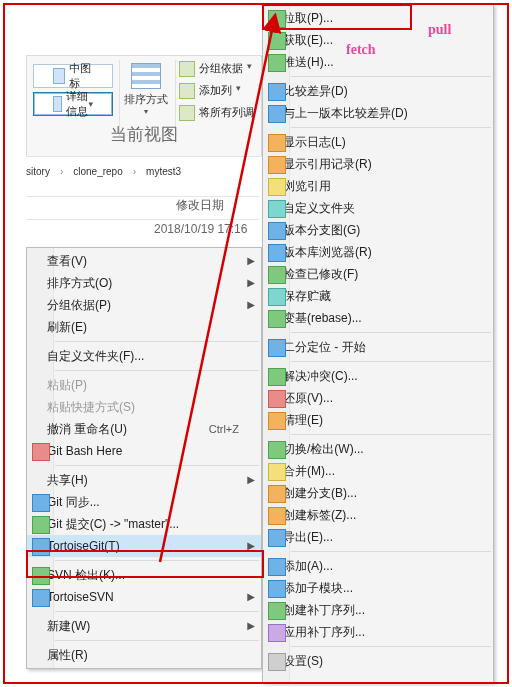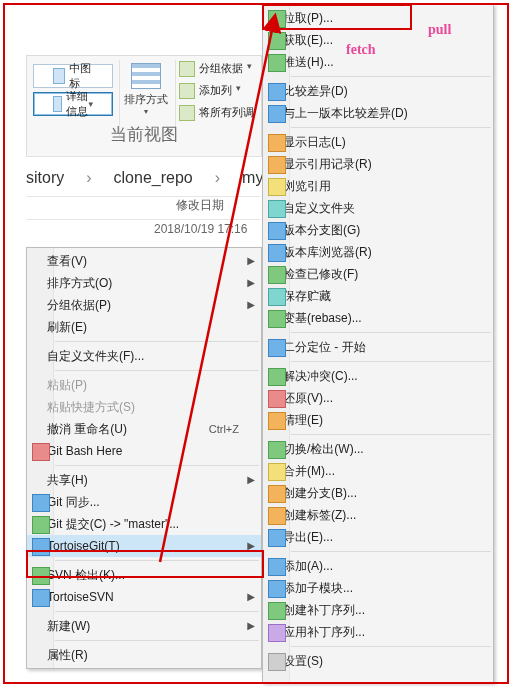--- a/index.html
+++ b/index.html
@@ -23,21 +23,21 @@
   .ribbon-btn{display:flex;flex-direction:column;align-items:center;justify-content:center;width:54px;height:58px;font-size:11px;color:#333;cursor:default}
   .ribbon-btn .bigico{width:28px;height:24px;background:repeating-linear-gradient(180deg,#aac8e6 0 4px,#fff 4px 8px);border:1px solid #7fa8cc}
   .ribbon-btn .cap{margin-top:3px}
   .ribbon-btn .drop{font-size:8px;color:#555}
 
   .col-item{display:flex;height:20px;padding:1px 4px;font-size:11px}
   .col-item .ci{width:14px;height:14px;margin-right:4px;background:#dce9c8;border:1px solid #9fc06b}
   .col-item .drop{margin-left:4px;font-size:9px;color:#555}
 
   
-  .crumbs{position:absolute;left:26px;top:166px;height:24px;display:flex;align-items:center;gap:22px;font-size:16px;color:#333}
+  .crumbs{position:absolute;left:26px;top:166px;height:24px;display:flex;align-items:flex-start;gap:10px;font-size:10px;color:#333}
   .crumbs .sep{color:#888}
   .hdrrow{position:absolute;left:26px;top:196px;width:234px;height:22px;border-top:1px solid #e6e6e6;border-bottom:1px solid #e6e6e6;color:#555;display:flex;}
   .hdrrow span{margin-left:150px}
   .daterow{position:absolute;left:26px;top:222px;width:234px;color:#666}
   .daterow span{margin-left:128px}
 
   
   .menu{position:absolute;background:#f4f4f4;border:1px solid #bcbcbc;box-shadow:2px 2px 3px rgba(0,0,0,.2)}
   .menu .iconcol{position:absolute;left:0;top:0;bottom:0;width:26px;background:#f0f0f0;border-right:1px solid #e3e3e3}
   .menu ul{list-style:none;margin:0;padding:2px 0;position:relative}

